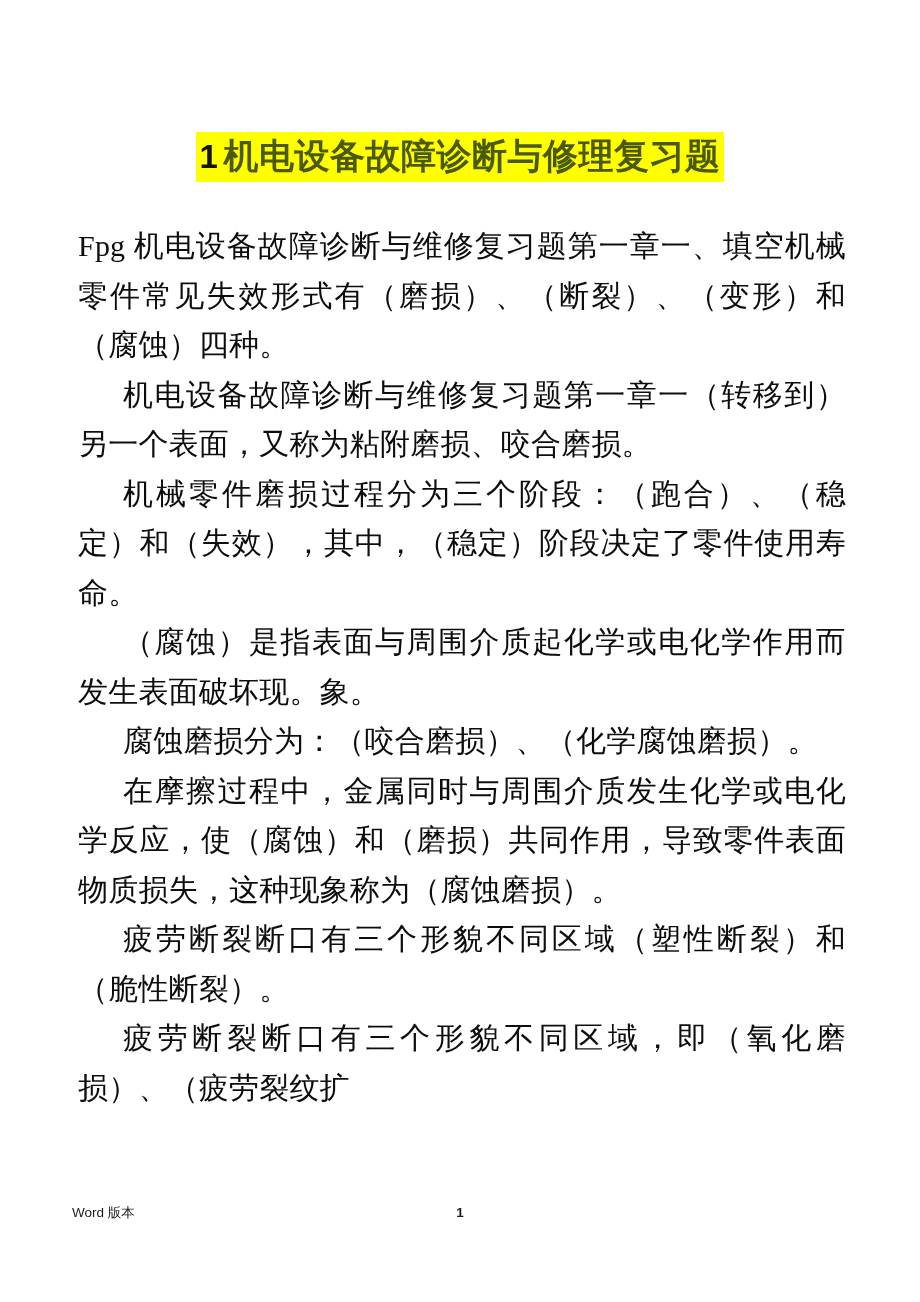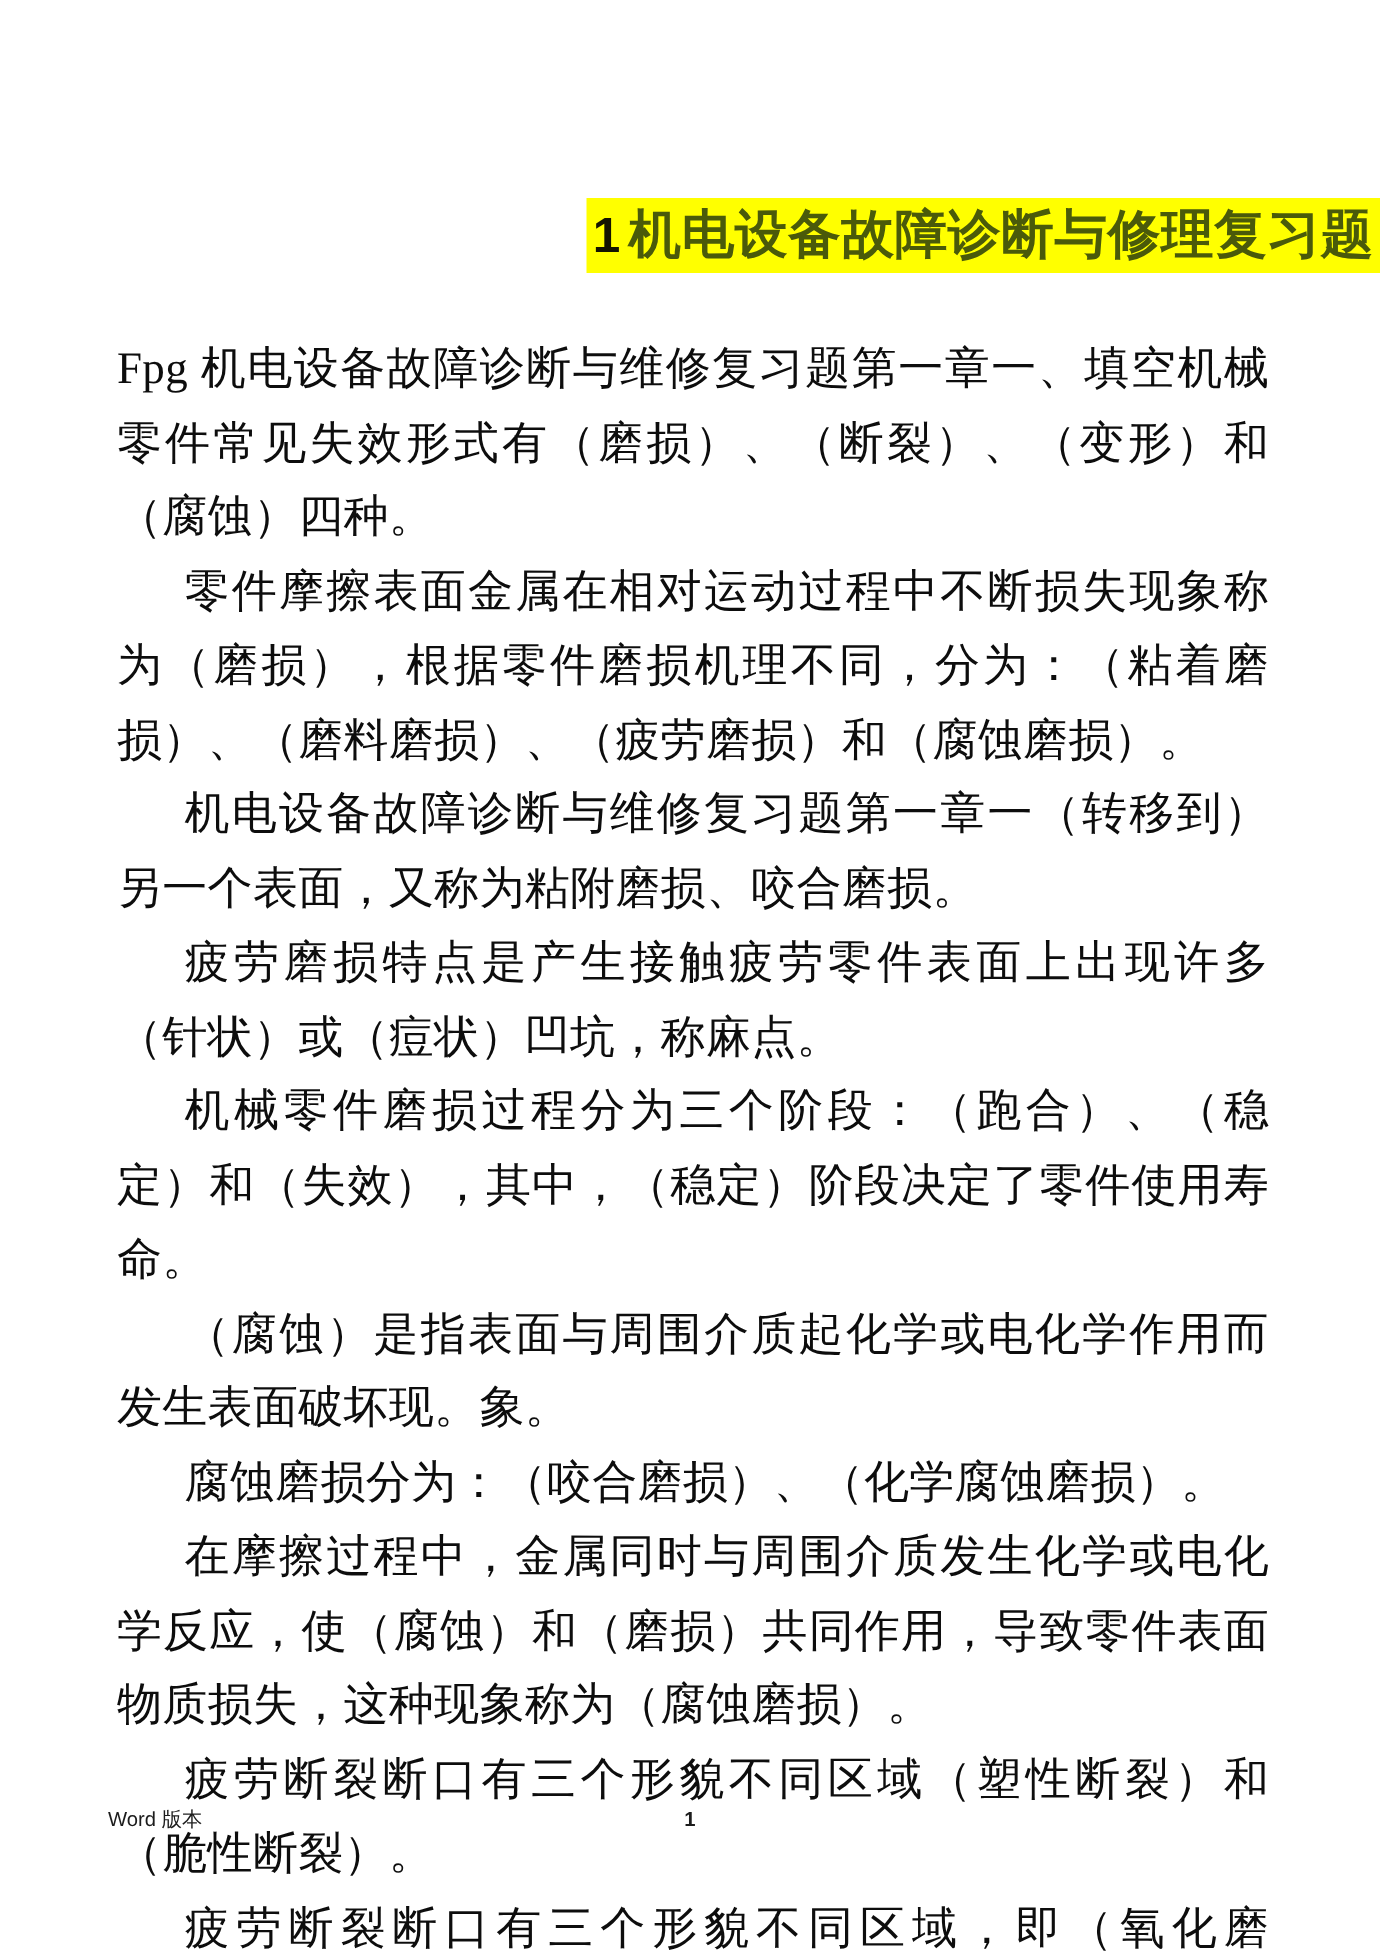--- a/index.html
+++ b/index.html
@@ -17,21 +17,21 @@
     font-family: "Liberation Serif", "DejaVu Serif", serif;
     -webkit-font-smoothing: antialiased;
   }
 
   
   .title-block {
     position: absolute;
     top: 132px;
     left: 0;
     width: 920px;
-    text-align: right;
+    text-align: center;
     border-radius: 12px;
   }
 
   .doc-title {
     display: inline-block;
     background: #ffff00;
     color: #1a1a00;
     font-family: "Liberation Serif", "DejaVu Serif", serif;
     font-weight: bold;
     font-size: 35px;
@@ -120,23 +120,21 @@
 <body>
 
 <div class="page">
 
   <div class="title-block">
     <div class="doc-title"><span class="num">1</span><span class="cn">机电设备故障诊断与修理复习题</span></div>
   </div>
 
   <div class="body-block">
     <p class="para noindent">Fpg 机电设备故障诊断与维修复习题第一章一、填空机械零件常见失效形式有（磨损）、（断裂）、（变形）和（腐蚀）四种。</p>
-    <p class="para indent">零件摩擦表面金属在相对运动过程中不断损失现象称为（磨损），根据零件磨损机理不同，分为：（粘着磨损）、（磨料磨损）、（疲劳磨损）和（腐蚀磨损）。</p>
     <p class="para indent">机电设备故障诊断与维修复习题第一章一（转移到）另一个表面，又称为粘附磨损、咬合磨损。</p>
-    <p class="para indent">疲劳磨损特点是产生接触疲劳零件表面上出现许多（针状）或（痘状）凹坑，称麻点。</p>
     <p class="para indent">机械零件磨损过程分为三个阶段：（跑合）、（稳定）和（失效），其中，（稳定）阶段决定了零件使用寿命。</p>
     <p class="para indent">（腐蚀）是指表面与周围介质起化学或电化学作用而发生表面破坏现。象。</p>
     <p class="para indent">腐蚀磨损分为：（咬合磨损）、（化学腐蚀磨损）。</p>
     <p class="para indent">在摩擦过程中，金属同时与周围介质发生化学或电化学反应，使（腐蚀）和（磨损）共同作用，导致零件表面物质损失，这种现象称为（腐蚀磨损）。</p>
     <p class="para indent">疲劳断裂断口有三个形貌不同区域（塑性断裂）和（脆性断裂）。</p>
     <p class="para indent">疲劳断裂断口有三个形貌不同区域，即（氧化磨损）、（疲劳裂纹扩</p>
   </div>
 
   <div class="footer">
     <div class="footer-left">Word 版本</div>

